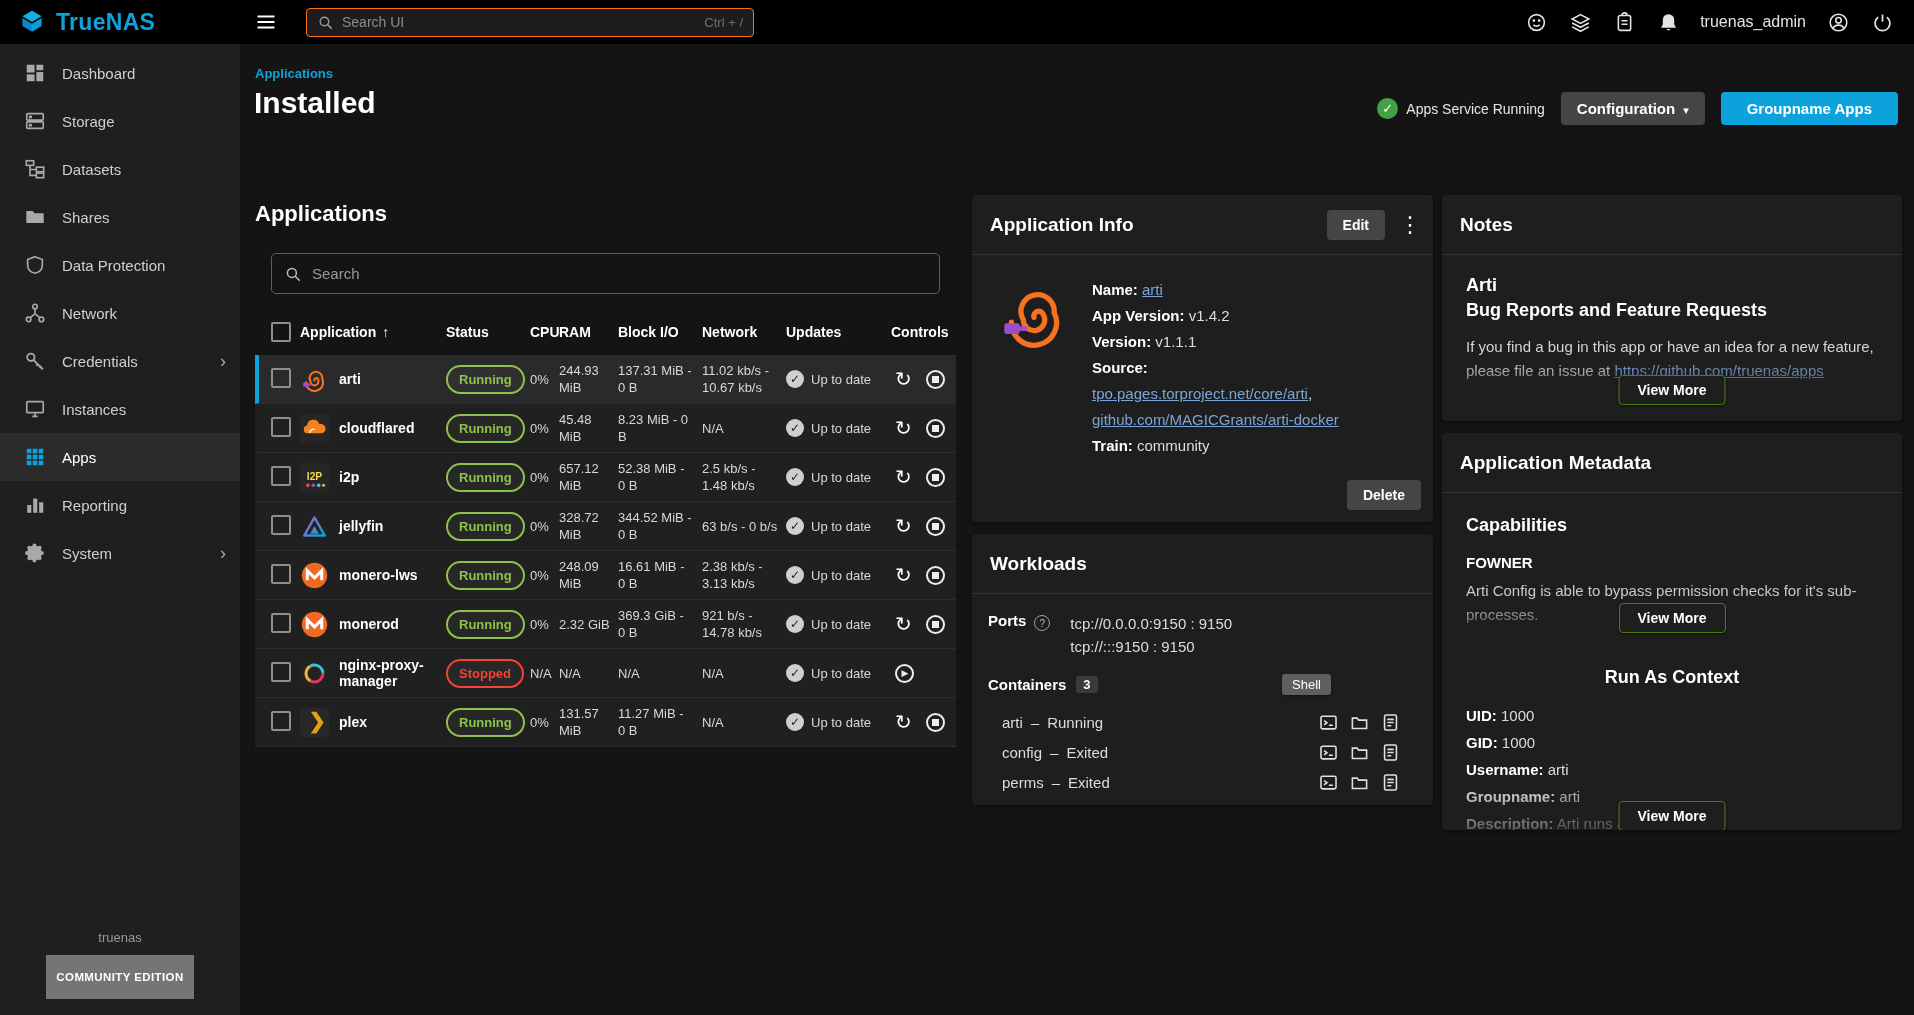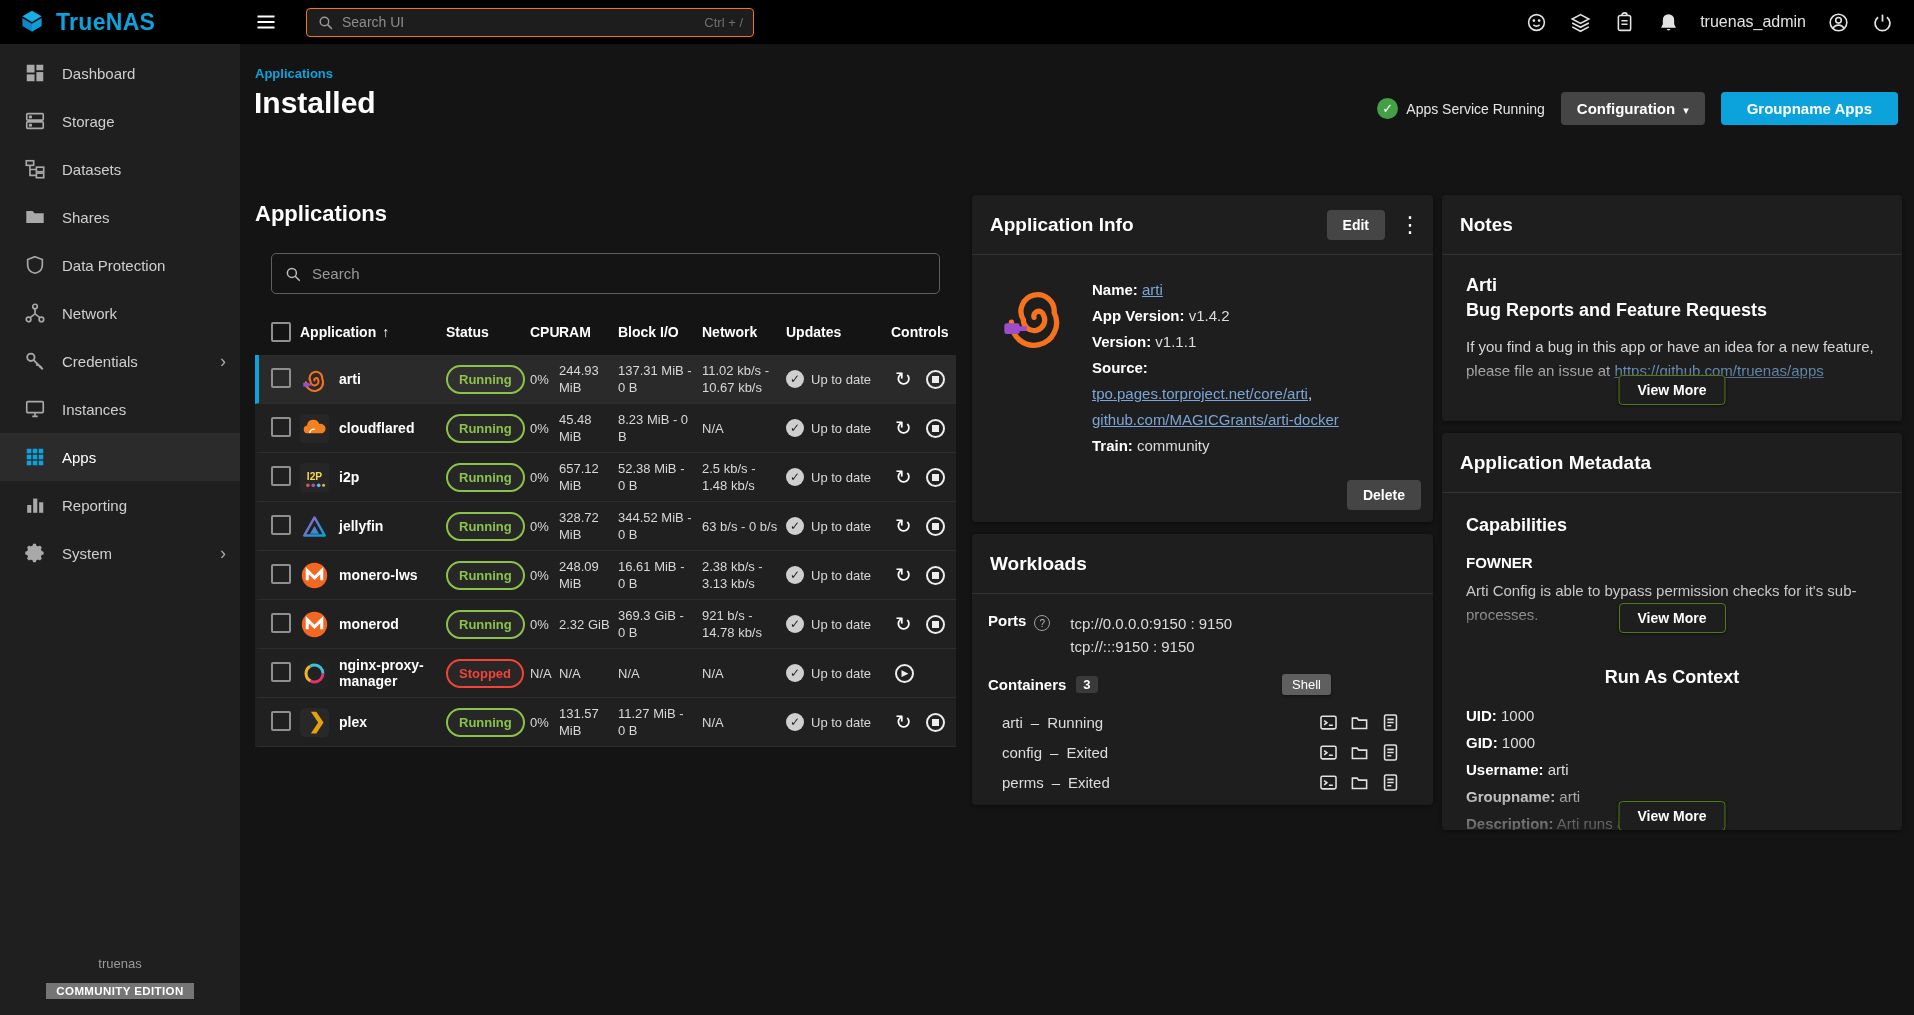--- a/index.html
+++ b/index.html
@@ -35,21 +35,21 @@
   .nav-item { height: 48px; display: flex; align-items: center; gap: 16px; padding: 0 14px 0 24px;
     font-size: 15px; color: #cfcfcf; cursor: pointer; }
   .nav-icon { width: 22px; height: 22px; color: #a9a9a9; flex-shrink: 0; }
   .nav-icon svg { width: 22px; height: 22px; }
   .nav-item.active { background: #2b2b2b; color: #fff; }
   .nav-item.active .nav-icon { color: var(--accent, #0ca3dd); }
   .nav-chevron { margin-left: auto; font-size: 18px; color: #a9a9a9; }
   .sidebar-bottom { position: absolute; bottom: 16px; left: 0; right: 0; text-align: center; }
   .hostname { font-size: 13px; color: #9a9a9a; margin-bottom: 10px; }
   .edition-badge { display: inline-block; background: #757575; color: #fff; font-size: 11.5px; font-weight: 700;
-    padding: 2px 10px; letter-spacing: .4px; }
+    padding: 16px 10px; letter-spacing: .4px; }
 
   
   .main { position: absolute; left: 240px; top: 44px; right: 0; bottom: 0; }
   .breadcrumb { position: absolute; left: 15px; top: 22px; font-size: 13px; font-weight: 700;
     color: var(--accent, #0ca3dd); cursor: pointer; }
   .page-title { position: absolute; left: 14px; top: 42px; font-size: 30px; font-weight: 700; color: #fff; }
   .header-actions { position: absolute; top: 48px; right: 16px; display: flex; align-items: center; gap: 16px; }
   .service-status { display: flex; align-items: center; gap: 8px; font-size: 14px; color: #e6e6e6; }
   .status-check { width: 21px; height: 21px; border-radius: 50%; background: var(--ok, #43a047); color: #fff;
     font-size: 13px; font-weight: 700; display: flex; align-items: center; justify-content: center; }

